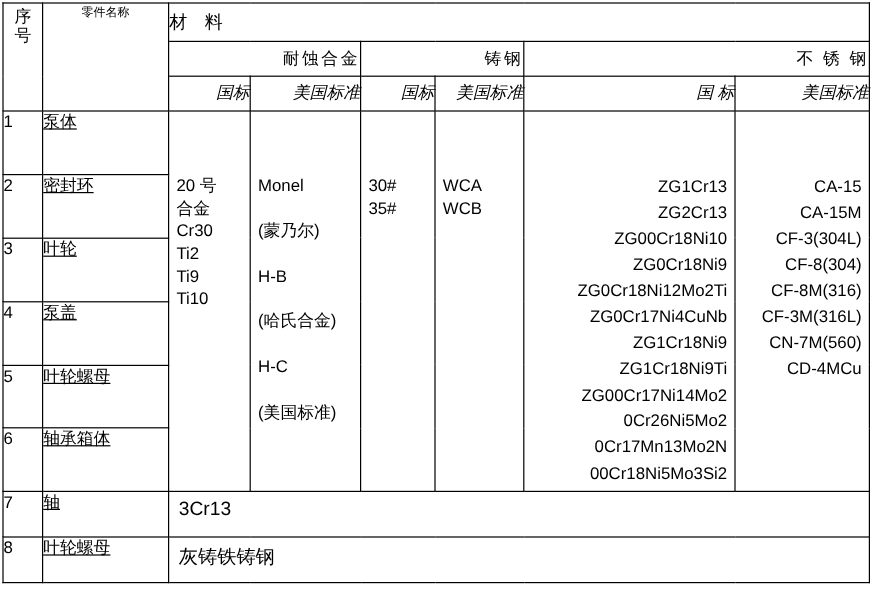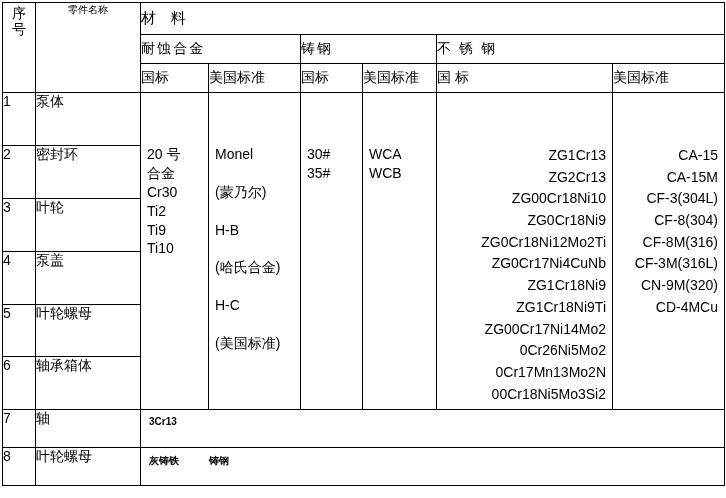--- a/index.html
+++ b/index.html
@@ -36,27 +36,28 @@
   }
   .hdr-title {
     font-size: 15px;
     letter-spacing: 0.35em;
     text-align: left;
     padding: 6px 0;
   }
   .hdr-sub {
     font-size: 14px;
     letter-spacing: 0.15em;
-    text-align: left;
+    text-align: right;
     padding: 5px 0;
   }
   .hdr-sub2 {
     font-size: 14px;
-    text-align: left;
+    text-align: right;
     padding: 5px 0;
+    font-style: italic;
   }
   .seq-head {
     font-size: 14px;
     text-align: center;
     line-height: 1.15;
     padding: 2px 0;
   }
   .name-head {
     font-size: 10px;
     text-align: center;
@@ -67,44 +68,43 @@
   }
   .seqnum {
     text-align: center;
     vertical-align: middle;
     font-size: 14px;
   }
   .partname {
     vertical-align: middle;
     font-size: 14px;
     padding-left: 8px;
+    text-decoration: underline;
   }
   .stack {
     font-size: 14px;
     line-height: 1.35;
     padding: 4px 6px;
     white-space: pre-line;
     margin-top: 48px;
   }
   .stack.loose {
     line-height: 1.55;
     text-align: right;
   }
   .tight {
     line-height: 1.25;
   }
   .bot-cell {
-    font-size: 10px;
+    font-size: 16px;
     padding: 6px 8px;
     vertical-align: middle;
-    font-weight: bold;
   }
   .flexrow {
     display: flex;
-    gap: 30px;
   }
 </style>
 </head>
 <body>
 
 <div class="page">
   <table class="mat">
     <colgroup>
       <col style="width:33px">
       <col style="width:105px">
@@ -208,21 +208,21 @@
 0Cr17Mn13Mo2N
 00Cr18Ni5Mo3Si2</div>
         </td>
         <td rowspan="6">
           <div class="stack loose">CA-15
 CA-15M
 CF-3(304L)
 CF-8(304)
 CF-8M(316)
 CF-3M(316L)
-CN-9M(320)
+CN-7M(560)
 CD-4MCu</div>
         </td>
       </tr>
       <tr class="rowcell">
         <td class="seqnum">2</td>
         <td class="partname">密封环</td>
       </tr>
       <tr class="rowcell">
         <td class="seqnum">3</td>
         <td class="partname">叶轮</td>

